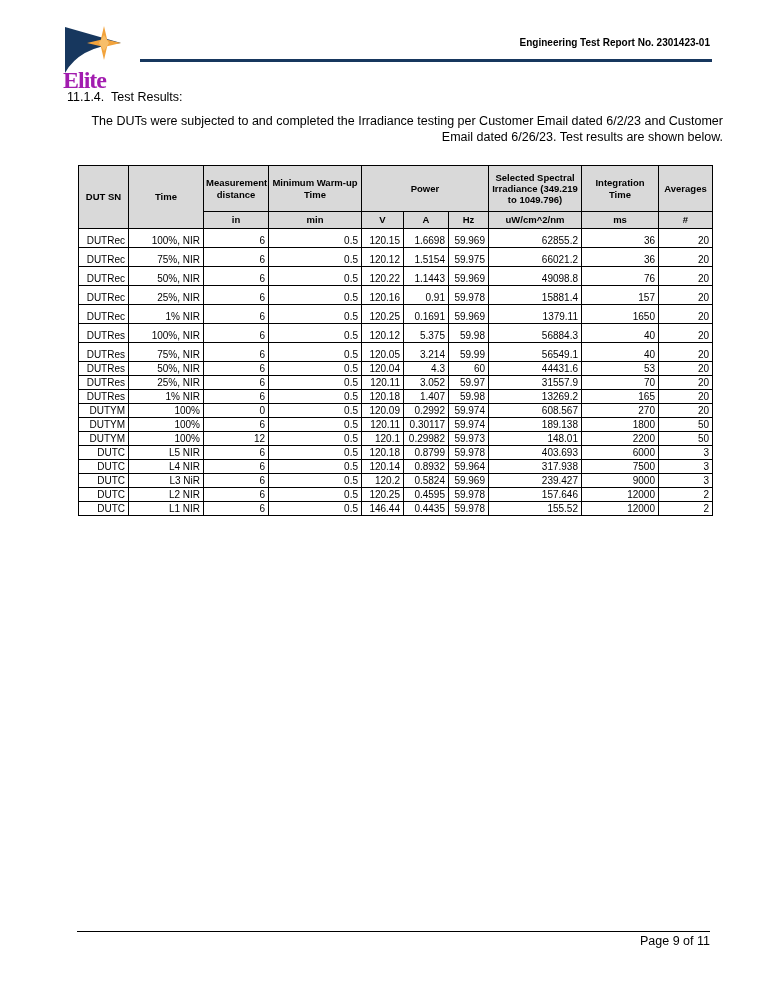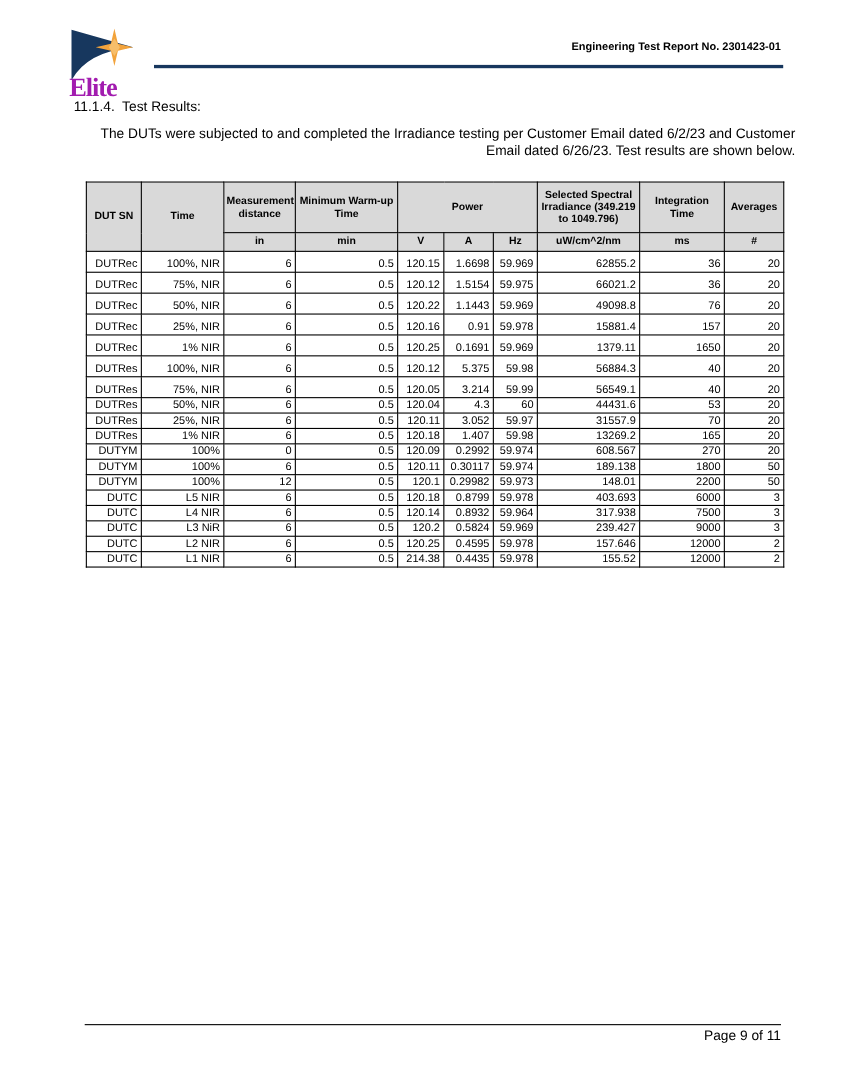--- a/index.html
+++ b/index.html
@@ -329,21 +329,21 @@
           <td class="num">59.978</td>
           <td class="num">157.646</td>
           <td class="num">12000</td>
           <td class="num">2</td>
         </tr>
         <tr>
           <td class="text">DUTC</td>
           <td class="text">L1 NIR</td>
           <td class="num">6</td>
           <td class="num">0.5</td>
-          <td class="num">214.38</td>
+          <td class="num">146.44</td>
           <td class="num">0.4435</td>
           <td class="num">59.978</td>
           <td class="num">155.52</td>
           <td class="num">12000</td>
           <td class="num">2</td>
         </tr>
       </tbody>
   </table>
 
   <div class="footer-line"></div>

